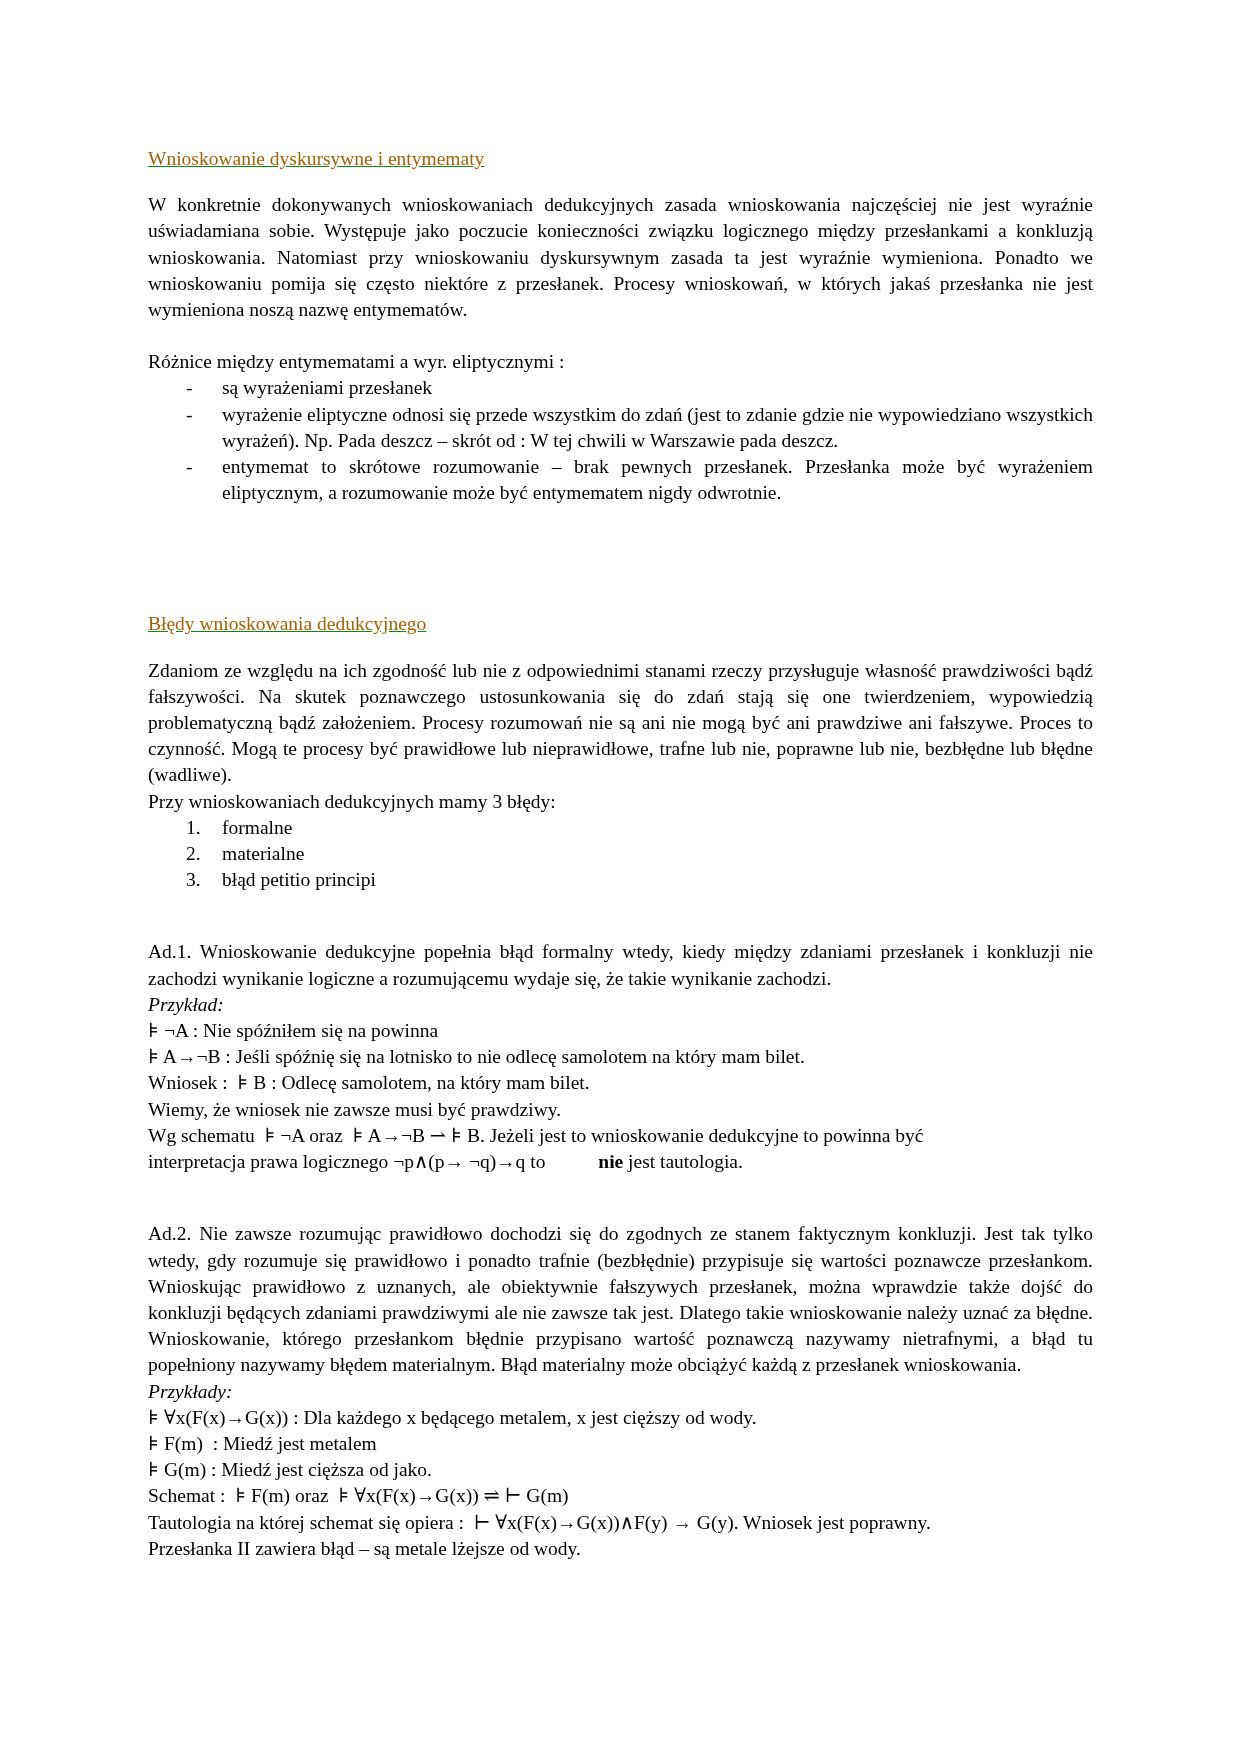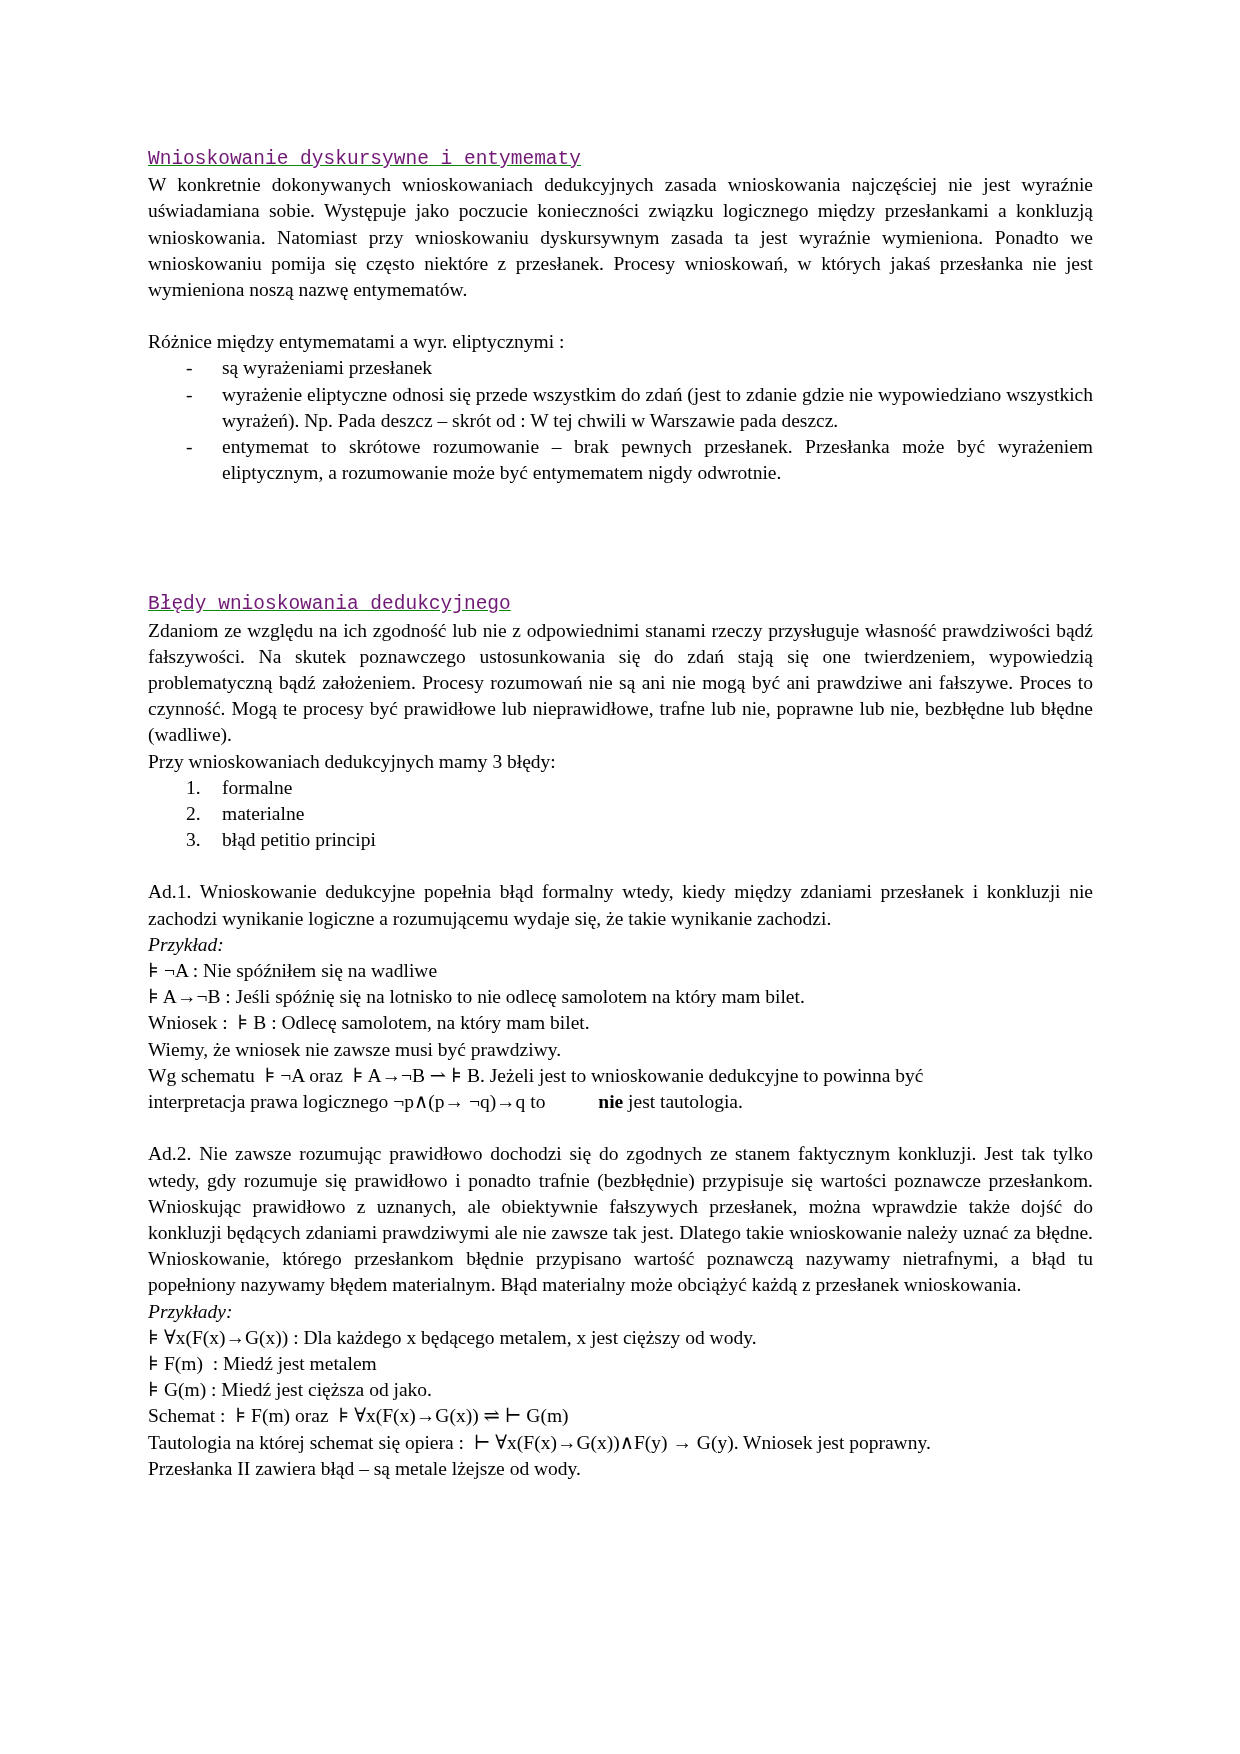--- a/index.html
+++ b/index.html
@@ -2,22 +2,22 @@
 <html><head>
   <meta charset="utf-8">
   <style>
     html, body { margin: 0; padding: 0; background: #ffffff; }
     body { width: 1240px; height: 1754px; position: relative; overflow: hidden; }
     .page {
       position: absolute; left: 148px; top: 146px; width: 945px;
       font-family: "Liberation Serif", "DejaVu Serif", serif;
       font-size: 19.5px; line-height: 26.2px; color: #000;
     }
-    .heading { color: #701a75; text-decoration: underline; text-decoration-color: #0a8a0a; font-family: Liberation Mono, monospace; }
-    .just { text-align: justify; }
+    .heading { color: #a16207; text-decoration: underline; text-decoration-color: #0a8a0a; }
+    .just { text-align: justify; margin-top: 20px; }
     .gap { height: 26px; }
     .biggap { height: 105px; }
     ul.dash, ol.num { margin: 0; padding: 0; list-style: none; }
     ul.dash li, ol.num li { position: relative; padding-left: 74px; text-align: justify; }
     ul.dash li .mark { position: absolute; left: 38px; top: 0; }
     ol.num li .mark { position: absolute; left: 38px; top: 0; }
     .it { font-style: italic; }
     .b { font-weight: bold; margin-left: 48px; }
     .formula { white-space: pre-wrap; }
   </style>
@@ -49,21 +49,21 @@
       <li><span class="mark">2.</span><span>materialne</span></li>
       <li><span class="mark">3.</span><span>błąd petitio principi</span></li>
     </ol>
   </div>
 
   <div class="gap"></div>
 
   <div>
     <div class="just">Ad.1. Wnioskowanie dedukcyjne popełnia błąd formalny wtedy, kiedy między zdaniami przesłanek i konkluzji nie zachodzi wynikanie logiczne a rozumującemu wydaje się, że takie wynikanie zachodzi.</div>
     <div class="it">Przykład:</div>
-    <div class="formula">⊧ ¬A : Nie spóźniłem się na wadliwe</div>
+    <div class="formula">⊧ ¬A : Nie spóźniłem się na powinna</div>
     <div class="formula">⊧ A→¬B : Jeśli spóźnię się na lotnisko to nie odlecę samolotem na który mam bilet.</div>
     <div class="formula">Wniosek :  ⊧ B : Odlecę samolotem, na który mam bilet.</div>
     <div class="formula">Wiemy, że wniosek nie zawsze musi być prawdziwy.</div>
     <div class="formula">Wg schematu  ⊧ ¬A oraz  ⊧ A→¬B ⇀ ⊧ B. Jeżeli jest to wnioskowanie dedukcyjne to powinna być</div>
     <div><span>interpretacja prawa logicznego ¬p∧(p→ ¬q)→q to </span><span class="b">nie</span><span> jest tautologia.</span></div>
   </div>
 
   <div class="gap"></div>
 
   <div>

